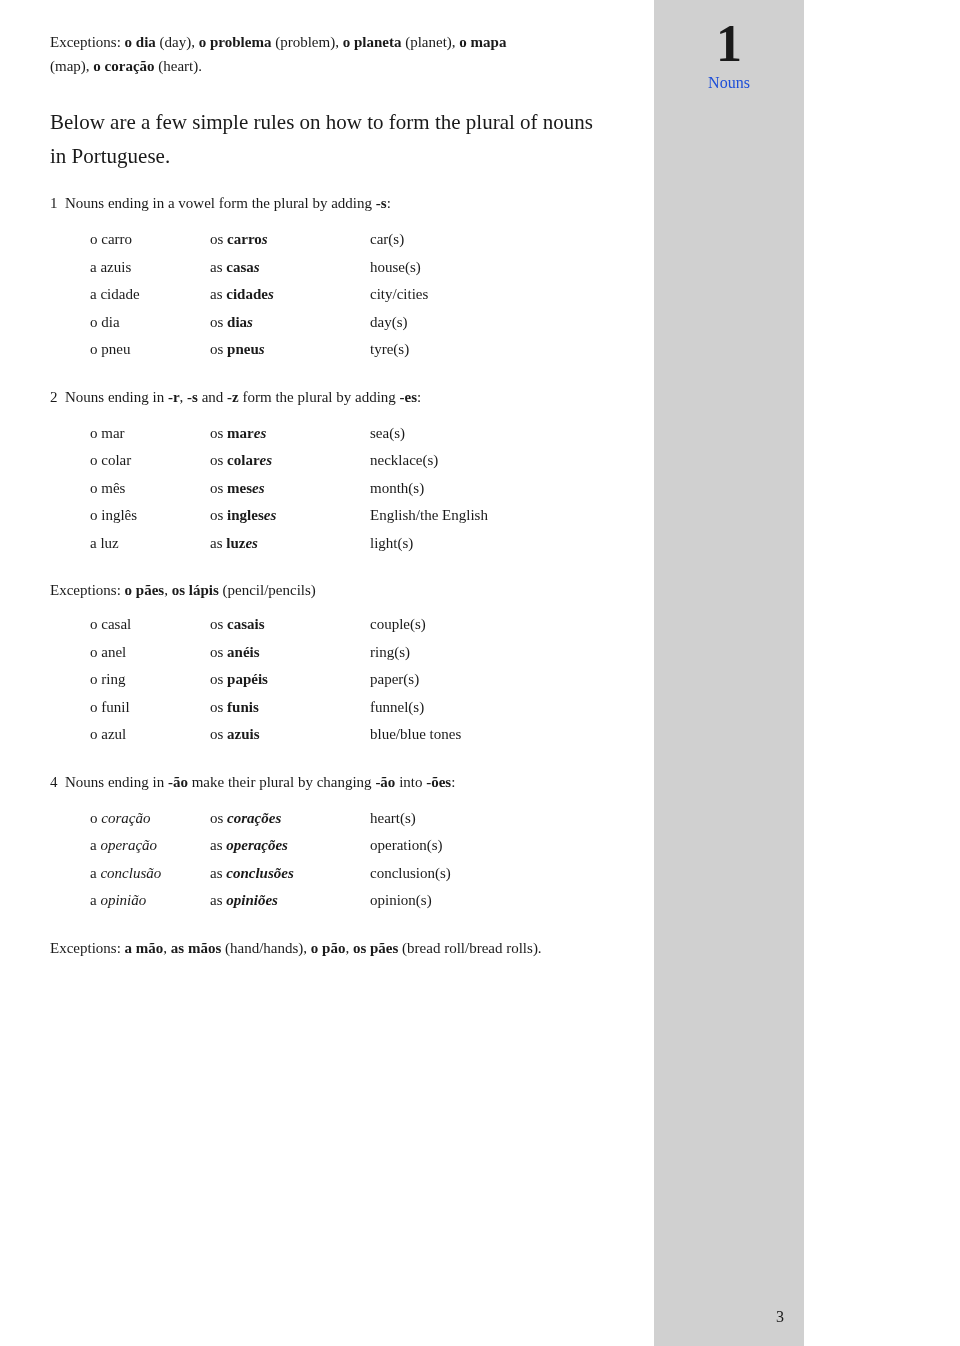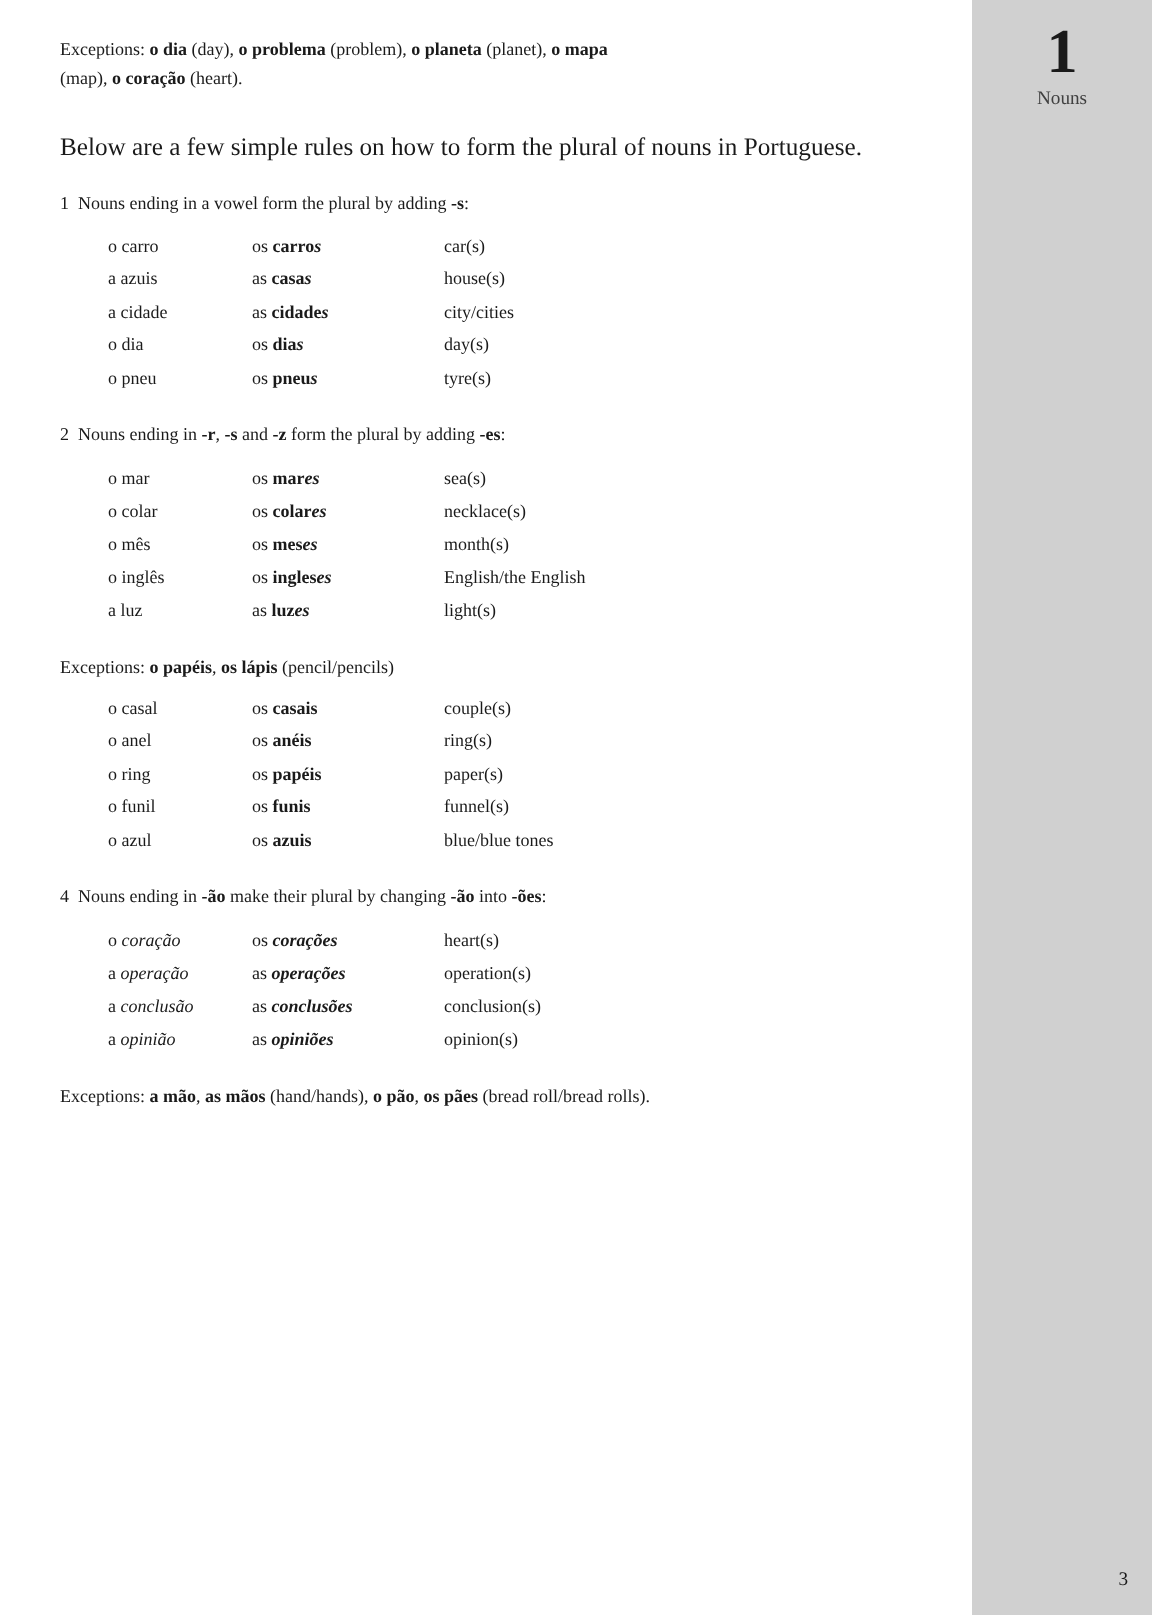--- a/index.html
+++ b/index.html
@@ -13,21 +13,21 @@
       font-family: "Times New Roman", Times, serif;
       font-size: 15px;
       color: #1a1a1a;
       width: 960px;
       min-height: 1346px;
       position: relative;
     }
 
     .page-layout {
       display: flex;
-      width: 960px;
+      width: 804px;
       min-height: 1346px;
     }
 
     .main-content {
       flex: 1;
       padding: 30px 40px 40px 50px;
       max-width: 810px;
     }
 
     .sidebar {
@@ -43,21 +43,21 @@
     .sidebar-number {
       font-size: 52px;
       font-weight: bold;
       color: #1a1a1a;
       line-height: 1;
       margin-bottom: 4px;
     }
 
     .sidebar-label {
       font-size: 16px;
-      color: #404040;
+      color: #1d4ed8;
       font-family: "Times New Roman", Times, serif;
     }
 
     .page-number-bottom {
       position: absolute;
       bottom: 20px;
       right: 20px;
       font-size: 16px;
       color: #1a1a1a;
     }
@@ -188,21 +188,21 @@
         <div class="word-cell col2">os <span class="bold">ingles<span class="bold italic">es</span></span></div>
         <div class="word-cell col3">English/the English</div>
 
         <div class="word-cell col1">a luz</div>
         <div class="word-cell col2">as <span class="bold">luz<span class="bold italic">es</span></span></div>
         <div class="word-cell col3">light(s)</div>
       </div>
     </div>
 
     <p class="exceptions-line">
-      Exceptions: <span class="bold">o papéis</span>, <span class="bold">os lápis</span> (pencil/pencils)
+      Exceptions: <span class="bold">o pães</span>, <span class="bold">os lápis</span> (pencil/pencils)
     </p>
 
     <div class="rule-block">
       <div class="word-table">
 
         <div class="word-cell col1">o casal</div>
         <div class="word-cell col2">os <span class="bold">casais</span></div>
         <div class="word-cell col3">couple(s)</div>
 
         <div class="word-cell col1">o anel</div>

